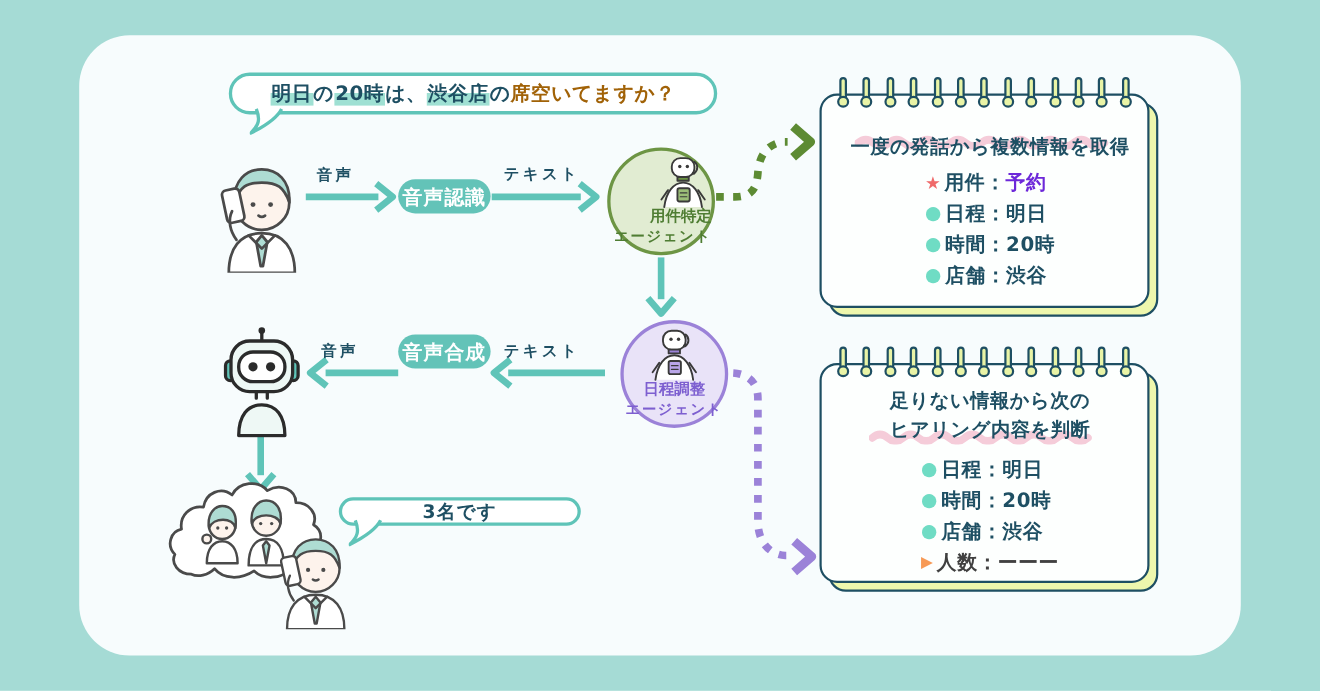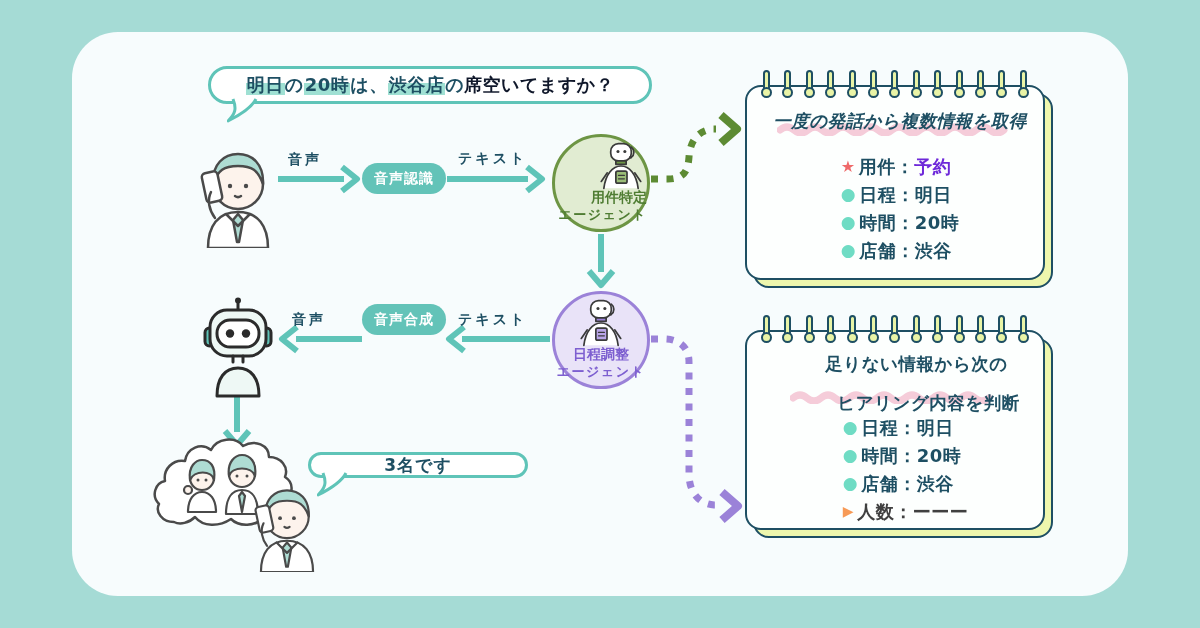--- a/index.html
+++ b/index.html
@@ -6,31 +6,31 @@
   .stage{position:relative;width:1200px;height:628px;background:#a5dbd5;overflow:hidden;
          font-family:"DejaVu Sans",sans-serif;}
   .card{position:absolute;left:72px;top:32px;width:1056px;height:564px;background:#f7fcfd;border-radius:46px;}
   .arrows{position:absolute;left:0;top:0;z-index:1;pointer-events:none;}
 
   
   .bubble{position:absolute;background:#fff;border:3px solid #5fc4b8;display:flex;align-items:center;
           justify-content:center;color:#1e4f63;font-weight:700;z-index:4;box-sizing:border-box;}
   .bubble .tail{position:absolute;}
   .hl{background:linear-gradient(transparent 45%, #9fe0d3 45%);padding:0 1px;}
-  .red{color:#0f172a;text-align:center;}
+  .red{color:#a16207;text-align:center;}
   .orange{color:#f79a56;}
 
   .caller-bubble{left:208px;top:66px;width:444px;height:38px;border-radius:20px;font-size:18px;letter-spacing:.5px;}
   .ask-bubble{left:268px;top:256px;width:218px;height:38px;border-radius:19px;font-size:17px;letter-spacing:1px;}
   .answer-bubble{left:308px;top:452px;width:220px;height:26px;border-radius:21px;font-size:17px;letter-spacing:1px;}
 
   
   .flabel{position:absolute;color:#1e4f63;font-weight:700;font-size:14px;letter-spacing:3px;z-index:3;}
   .pill{position:absolute;width:84px;height:31px;background:#63c3b8;color:#fff;border-radius:16px;
-        display:flex;align-items:center;justify-content:center;font-weight:700;font-size:14px;
+        display:flex;align-items:center;justify-content:center;font-weight:700;font-size:18px;
         letter-spacing:1px;z-index:3;}
 
   
   .agent{position:absolute;width:98px;height:98px;border-radius:50%;display:flex;flex-direction:column;
          align-items:center;justify-content:center;text-align:center;z-index:3;box-sizing:border-box;}
   .agent.green{background:#e1ecd2;border:3px solid #6d9544;}
   .agent.purple{background:#e9e3f8;border:3px solid #9b82d8;}
   .agent .aname{font-size:14px;font-weight:700;line-height:15px;}
   .agent.green .aname{color:#4f7d33;}
   .agent.purple .aname{color:#7d5fd0;}
@@ -151,21 +151,21 @@
         <path d="M14,36 L7,46" fill="none"></path>
         <path d="M46,36 L53,46" fill="none"></path>
         <rect x="24" y="34" width="13" height="14" rx="2" fill="#9bbd77"></rect>
         <path d="M27,39 L34,39 M27,43 L34,43" stroke="#3a3a3a" stroke-width="1.3"></path>
       </g>
     </svg>
     <div class="aname">用件特定</div>
     <div class="asub">エージェント</div>
   </div>
 
-  <div class="agent purple" style="left:552px;top:291px;">
+  <div class="agent purple" style="left:564px;top:291px;">
     <svg width="52" height="48" viewBox="0 0 60 56">
       <g stroke="#3a3a3a" stroke-width="2" stroke-linejoin="round" stroke-linecap="round">
         <rect x="18" y="2" width="24" height="20" rx="9" fill="#fff"></rect>
         <circle cx="26.5" cy="11" r="1.8" fill="#3a3a3a" stroke="none"></circle>
         <circle cx="34.5" cy="11" r="1.8" fill="#3a3a3a" stroke="none"></circle>
         <path d="M42,6 C46,9 46,15 42,18" fill="none"></path>
         <circle cx="41" cy="18" r="1.6" fill="#3a3a3a" stroke="none"></circle>
         <rect x="24" y="22" width="12" height="4" fill="#9b82d8" stroke="#3a3a3a"></rect>
         <path d="M10,54 C12,38 20,28 30,28 C40,28 48,38 50,54" fill="#fff"></path>
         <path d="M14,36 L7,46" fill="none"></path>
@@ -294,21 +294,21 @@
           <span class="ball"></span>
         </span>
         <span class="ring">
           <span class="stem"></span>
           <span class="ball"></span>
         </span>
       </div>
     <svg class="wave" style="left:32px;top:37px;" width="236" height="14">
       <path d="M3,8 Q10,2 17,8 T31,8 T45,8 T59,8 T73,8 T87,8 T101,8 T115,8 T129,8 T143,8 T157,8 T171,8 T185,8 T199,8 T213,8 T227,8" fill="none" stroke="#f5ccd9" stroke-width="7" stroke-linecap="round"></path>
     </svg>
-    <div class="nb-title" style="top:24px;font-style:italic;">一度の発話から複数情報を取得</div>
+    <div class="nb-title" style="top:36px;">一度の発話から複数情報を取得</div>
     <div class="nb-list" style="top:68px;">
       <div class="nb-item star">
         <span class="bullet">★</span>
         <span class="lbl">用件：</span>
         <span class="val">予約</span>
       </div>
       <div class="nb-item dot">
         <span class="bullet">●</span>
         <span class="lbl">日程：</span>
         <span class="val">明日</span>
@@ -319,21 +319,21 @@
         <span class="val">20時</span>
       </div>
       <div class="nb-item dot">
         <span class="bullet">●</span>
         <span class="lbl">店舗：</span>
         <span class="val">渋谷</span>
       </div>
     </div>
   </div>
 
-  <div class="notebook" style="left:745px;top:330px;height:208px;padding-left:11px;">
+  <div class="notebook" style="left:745px;top:330px;height:208px;">
     <div class="nb-back" style="height:200px;"></div>
     <div class="nb-body" style="height:200px;"></div>
     <div class="rings">
         <span class="ring">
           <span class="stem"></span>
           <span class="ball"></span>
         </span>
         <span class="ring">
           <span class="stem"></span>
           <span class="ball"></span>
@@ -380,21 +380,21 @@
         </span>
         <span class="ring">
           <span class="stem"></span>
           <span class="ball"></span>
         </span>
       </div>
     <svg class="wave" style="left:45px;top:60px;" width="210" height="14">
       <path d="M3,8 Q10,2 17,8 T31,8 T45,8 T59,8 T73,8 T87,8 T101,8 T115,8 T129,8 T143,8 T157,8 T171,8 T185,8 T199,8" fill="none" stroke="#f5ccd9" stroke-width="7" stroke-linecap="round"></path>
     </svg>
     <div class="nb-title" style="top:22px;">足りない情報から次の</div>
-    <div class="nb-title" style="top:61px;margin-left:12px;">ヒアリング内容を判断</div>
+    <div class="nb-title" style="top:48px;">ヒアリング内容を判断</div>
     <div class="nb-list" style="top:84px;">
       <div class="nb-item dot">
         <span class="bullet">●</span>
         <span class="lbl">日程：</span>
         <span class="val">明日</span>
       </div>
       <div class="nb-item dot">
         <span class="bullet">●</span>
         <span class="lbl">時間：</span>
         <span class="val">20時</span>

